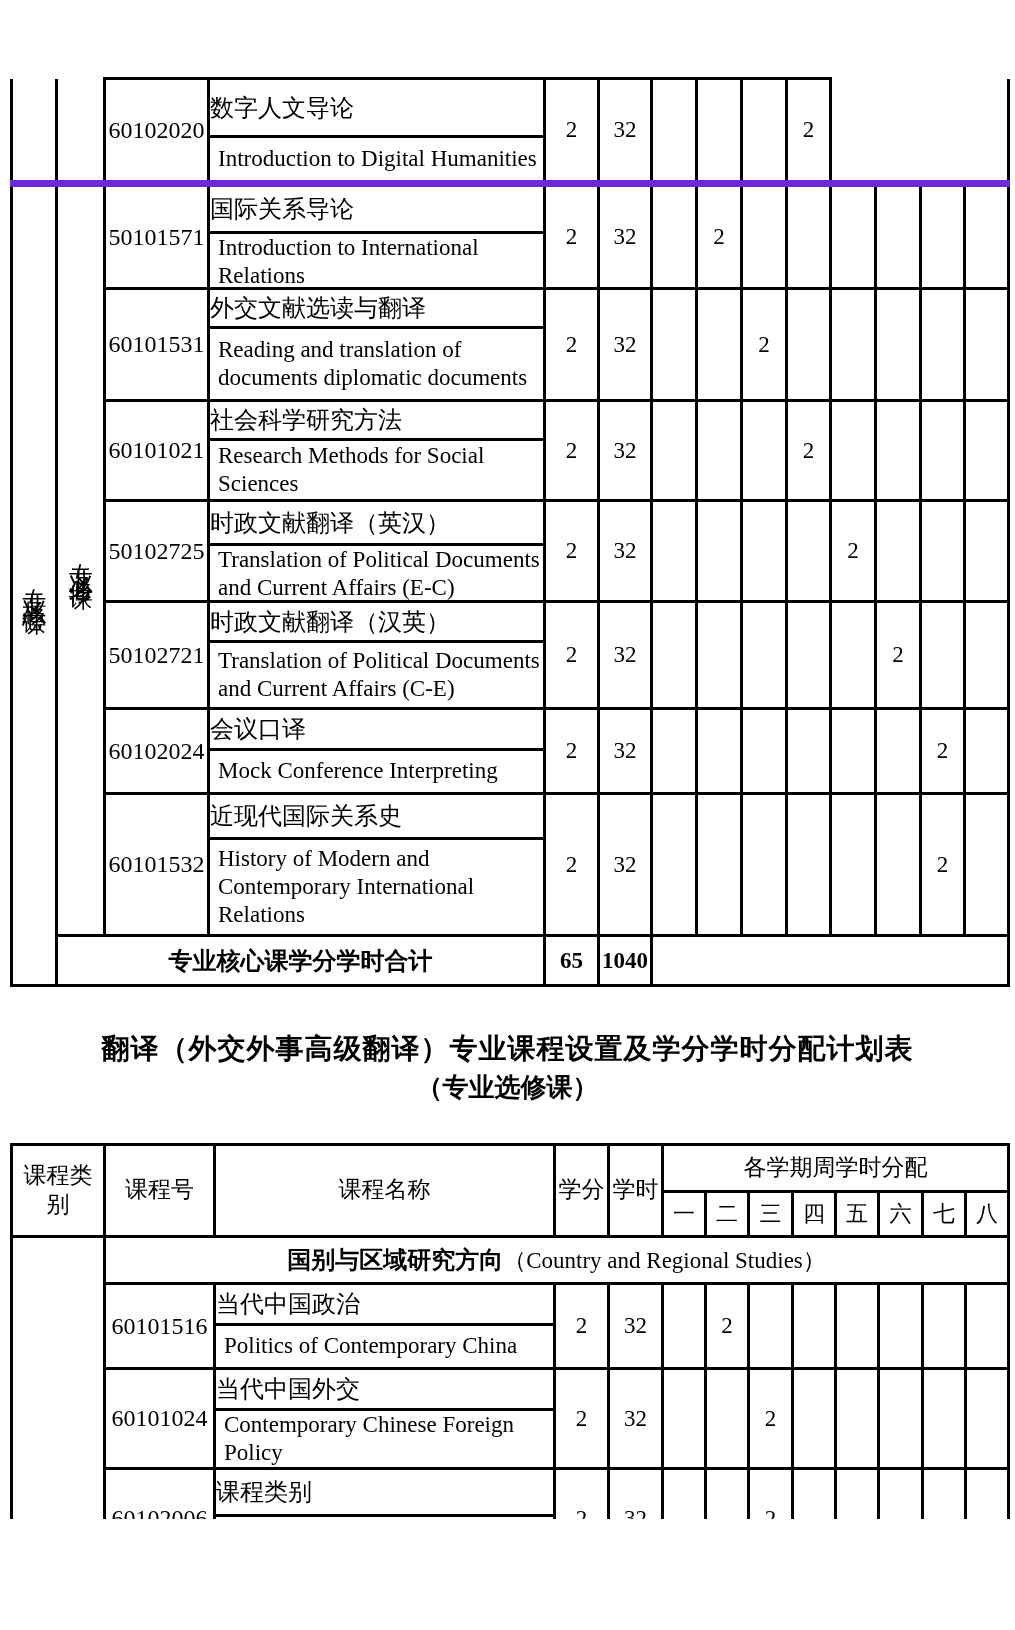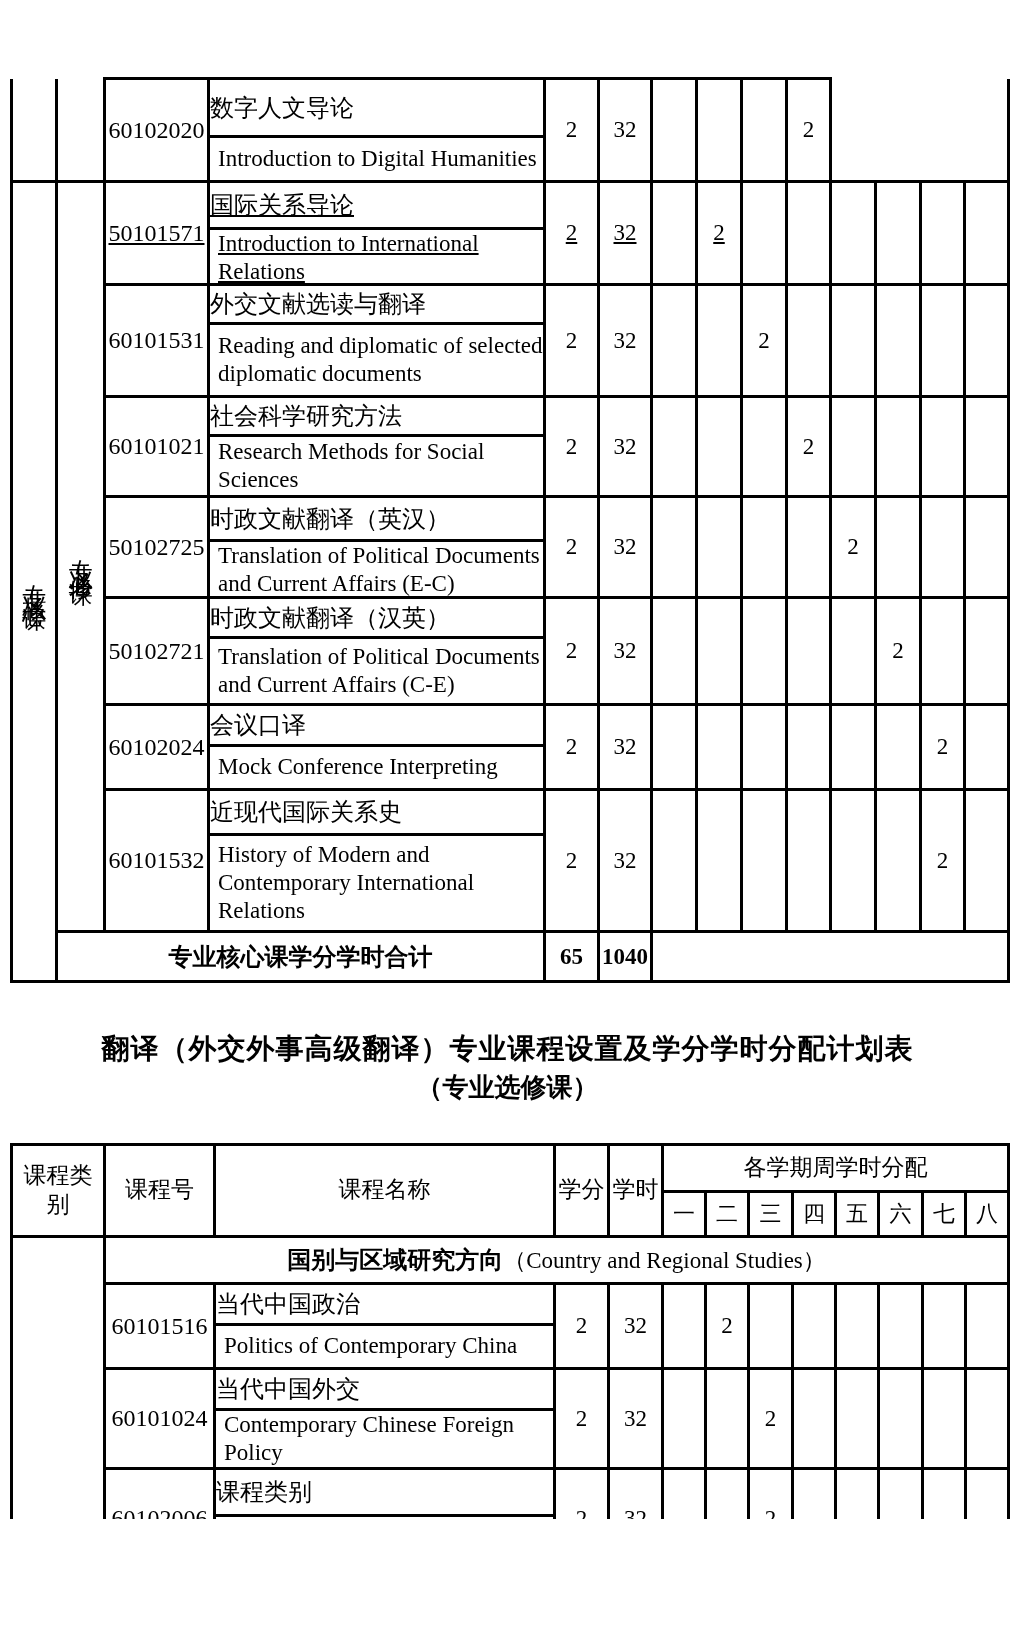--- a/index.html
+++ b/index.html
@@ -6,21 +6,21 @@
   .page {position:relative; width:1015px; height:1630px; background:#fff; overflow:hidden;
          font-family:"Liberation Serif","DejaVu Serif",serif; color:#000;}
   table {border-collapse:collapse; table-layout:fixed; position:absolute; background:#fff;}
   td {border:3px solid #000; padding:0; vertical-align:middle; overflow:hidden;}
   .t1 {left:10px; top:77px; width:997px;}
   .t2 {left:10px; top:1143px; width:997px;}
   .code {font-size:24px; text-align:center;}
   .num {font-size:23px; text-align:center;}
   .b {font-weight:bold;}
   .nb-top {border-top:none !important;}
-  tr.sep td {border-top:1px solid #6d28d9;text-decoration:underline;}
+  tr.sep td {border-top:7px solid #6d28d9;}
   .vcell {text-align:center;}
   .vtext {writing-mode:vertical-rl; text-orientation:upright; font-size:24px; letter-spacing:6px; line-height:1.1;}
   .nc {display:flex; flex-direction:column;}
   .nc-cn {flex:0 0 auto; border-bottom:3px solid #000; display:flex; align-items:center;
           padding-left:0; font-size:24px;}
   .nc-en {flex:1 1 auto; display:flex; align-items:center; padding-left:8px;
           font-size:23px; line-height:1.22;}
   .hdr {font-size:23px; text-align:center; line-height:1.25;}
   .sem {font-size:22px; text-align:center;}
   .totlbl {font-size:24px; font-weight:bold; text-align:center;}
@@ -94,21 +94,21 @@
       <td class="num"></td>
       <td class="num"></td>
       <td class="num"></td>
     </tr>
 
     <tr style="height:112px">
       <td class="code">60101531</td>
       <td>
         <div class="nc" style="height:109px">
           <div class="nc-cn" style="height:36px">外交文献选读与翻译</div>
-          <div class="nc-en">Reading and diplomatic of selected diplomatic documents</div>
+          <div class="nc-en">Reading and translation of documents diplomatic documents</div>
         </div>
       </td>
       <td class="num">2</td>
       <td class="num">32</td>
       <td class="num"></td>
       <td class="num"></td>
       <td class="num">2</td>
       <td class="num"></td>
       <td class="num"></td>
       <td class="num"></td>

